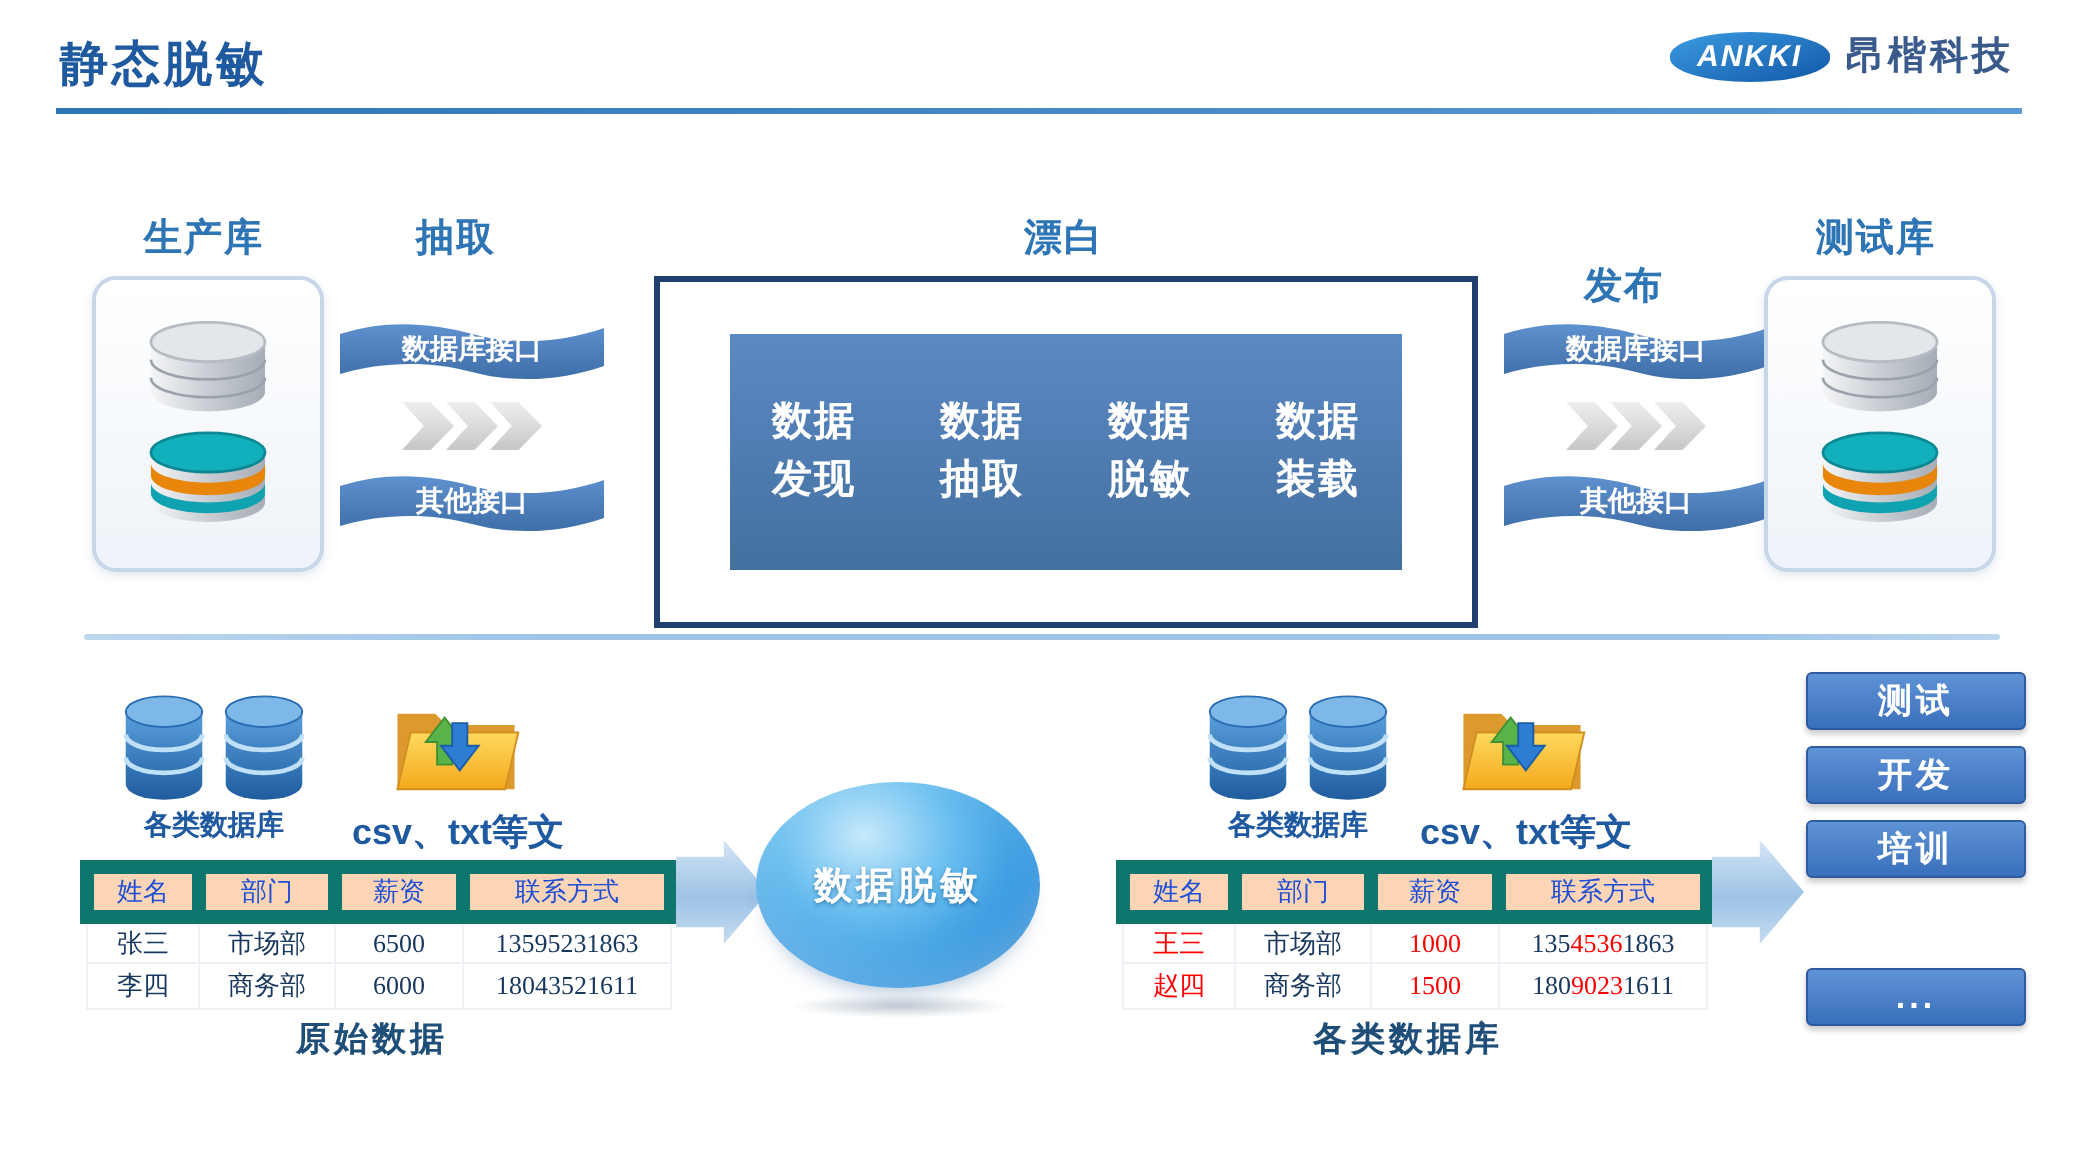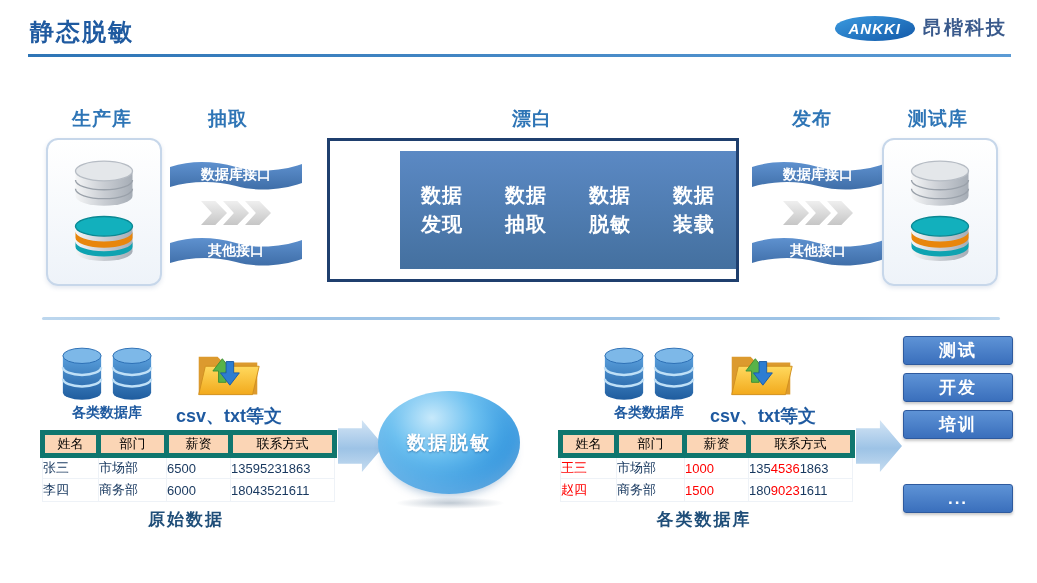--- a/index.html
+++ b/index.html
@@ -10,21 +10,21 @@
   
   .title { position:absolute; left:30px; top:16px; font-size:24px; font-weight:bold; color:#1f5aa0; letter-spacing:2px; }
   .header-rule { position:absolute; left:28px; right:26px; top:54px; height:3px; background:linear-gradient(90deg,#2e75b6,#5b9bd5); }
   .logo { position:absolute; right:30px; top:15px; display:flex; align-items:center; gap:8px; }
   .logo-badge { display:inline-block; background:linear-gradient(160deg,#3b9be0,#1258a8); color:#fff; font-style:italic; font-weight:bold; font-size:15px; padding:4px 14px; border-radius:50% / 48%; letter-spacing:1px; }
   .logo-cn { color:#3a5a8c; font-weight:bold; font-size:19px; letter-spacing:2px; }
 
   
   .flow-label { position:absolute; top:106px; font-size:19px; color:#2e75b6; font-weight:600; letter-spacing:1px; }
   .lbl-source { left:72px; } .lbl-extract { left:208px; } .lbl-bleach { left:512px; }
-  .lbl-publish { left:792px; } .lbl-target { left:908px; }
+  .lbl-publish { left:792px;margin-top:24px; } .lbl-target { left:908px; }
 
   
   .db-box { position:absolute; top:138px; width:116px; height:148px; border:2px solid #c7d7ea; border-radius:12px;
             background:linear-gradient(180deg,#ffffff,#eef3f9); box-shadow:0 2px 4px rgba(100,130,170,.18);
             display:flex; align-items:center; justify-content:center; }
   .box-source { left:46px; } .box-target { left:882px; }
   .db-box svg { width:82px; height:126px; }
 
   
   .ribbon-col { position:absolute; top:157px; width:132px; display:flex; flex-direction:column; align-items:center; }
@@ -32,41 +32,41 @@
   .ribbon { position:relative; width:132px; height:36px; }
   .ribbon svg { width:100%; height:100%; display:block; }
   .ribbon-label { position:absolute; left:0; right:0; top:50%; transform:translateY(-50%); text-align:center; color:#fff; font-size:14px; font-weight:600; }
   .chevrons { display:flex; margin:8px 0; }
   .chevrons i { display:block; width:26px; height:24px; margin-left:-4px;
                 background:linear-gradient(180deg,#efefef,#c6c6c6);
                 clip-path:polygon(0 0,55% 0,100% 50%,55% 100%,0 100%,42% 50%); }
   .chevrons i:first-child { margin-left:0; }
 
   
-  .bleach-box { position:absolute; left:327px; top:138px; width:412px; height:144px; border:3px solid #1f3f6e; background:#fff;
-                display:flex; align-items:center; justify-content:flex-end; }
+  .bleach-box { position:absolute; left:327px; top:138px; width:412px; height:176px; border:3px solid #1f3f6e; background:#fff;
+                display:flex; align-items:center; justify-content:center; }
   .step { width:84px; height:118px; background:linear-gradient(180deg,#5b89c4,#44709f); color:#fff;
           display:flex; align-items:center; justify-content:center; text-align:center;
           font-size:20px; font-weight:600; line-height:1.45; white-space:pre-line; letter-spacing:1px; }
 
   
   .divider { position:absolute; left:42px; top:317px; width:958px; height:3px; border-radius:2px;
              background:linear-gradient(90deg,#bdd7ee,#9dc3e6 25%,#9dc3e6 85%,#bdd7ee); }
 
   
   .db-icon { position:absolute; width:44px; height:56px; }
   .folder-icon { position:absolute; width:68px; height:62px; }
   .group-label { position:absolute; font-size:14px; font-weight:bold; color:#1f5aa0; text-align:center; }
   .file-label { font-size:18px; }
 
   
   .data-table { position:absolute; top:430px; width:292px; border-collapse:collapse; font-size:13px; table-layout:fixed; }
   .table-original { left:40px; } .table-masked { left:558px; }
-  .data-table th { background:#fbd5b5; color:#000000; font-weight:normal; height:22px; border:5px solid #0f766e; }
-  .data-table td { background:#fff; color:#17375e; height:23px; text-align:left; border:1px solid #eef2f7; }
+  .data-table th { background:#fbd5b5; color:#1d4ed8; font-weight:normal; height:22px; border:7px solid #0f766e; }
+  .data-table td { background:#fff; color:#17375e; height:23px; text-align:center; border:1px solid #eef2f7;font-family:Liberation Serif, serif; }
   .red { color:#ff0000; }
 
   .caption { position:absolute; top:508px; width:292px; text-align:center; font-size:17px; font-weight:bold; color:#1f4e79; letter-spacing:2px; }
   .cap-left { left:40px; } .cap-right { left:558px; }
 
   
   .block-arrow { position:absolute; width:46px; height:52px;
                  background:linear-gradient(180deg,#d4e5f5,#9dc3e6 55%,#c6dcf0);
                  clip-path:polygon(0 16%,52% 16%,52% 0,100% 50%,52% 100%,52% 84%,0 84%); }
   .arrow-1 { left:338px; top:420px; } .arrow-2 { left:856px; top:420px; }

